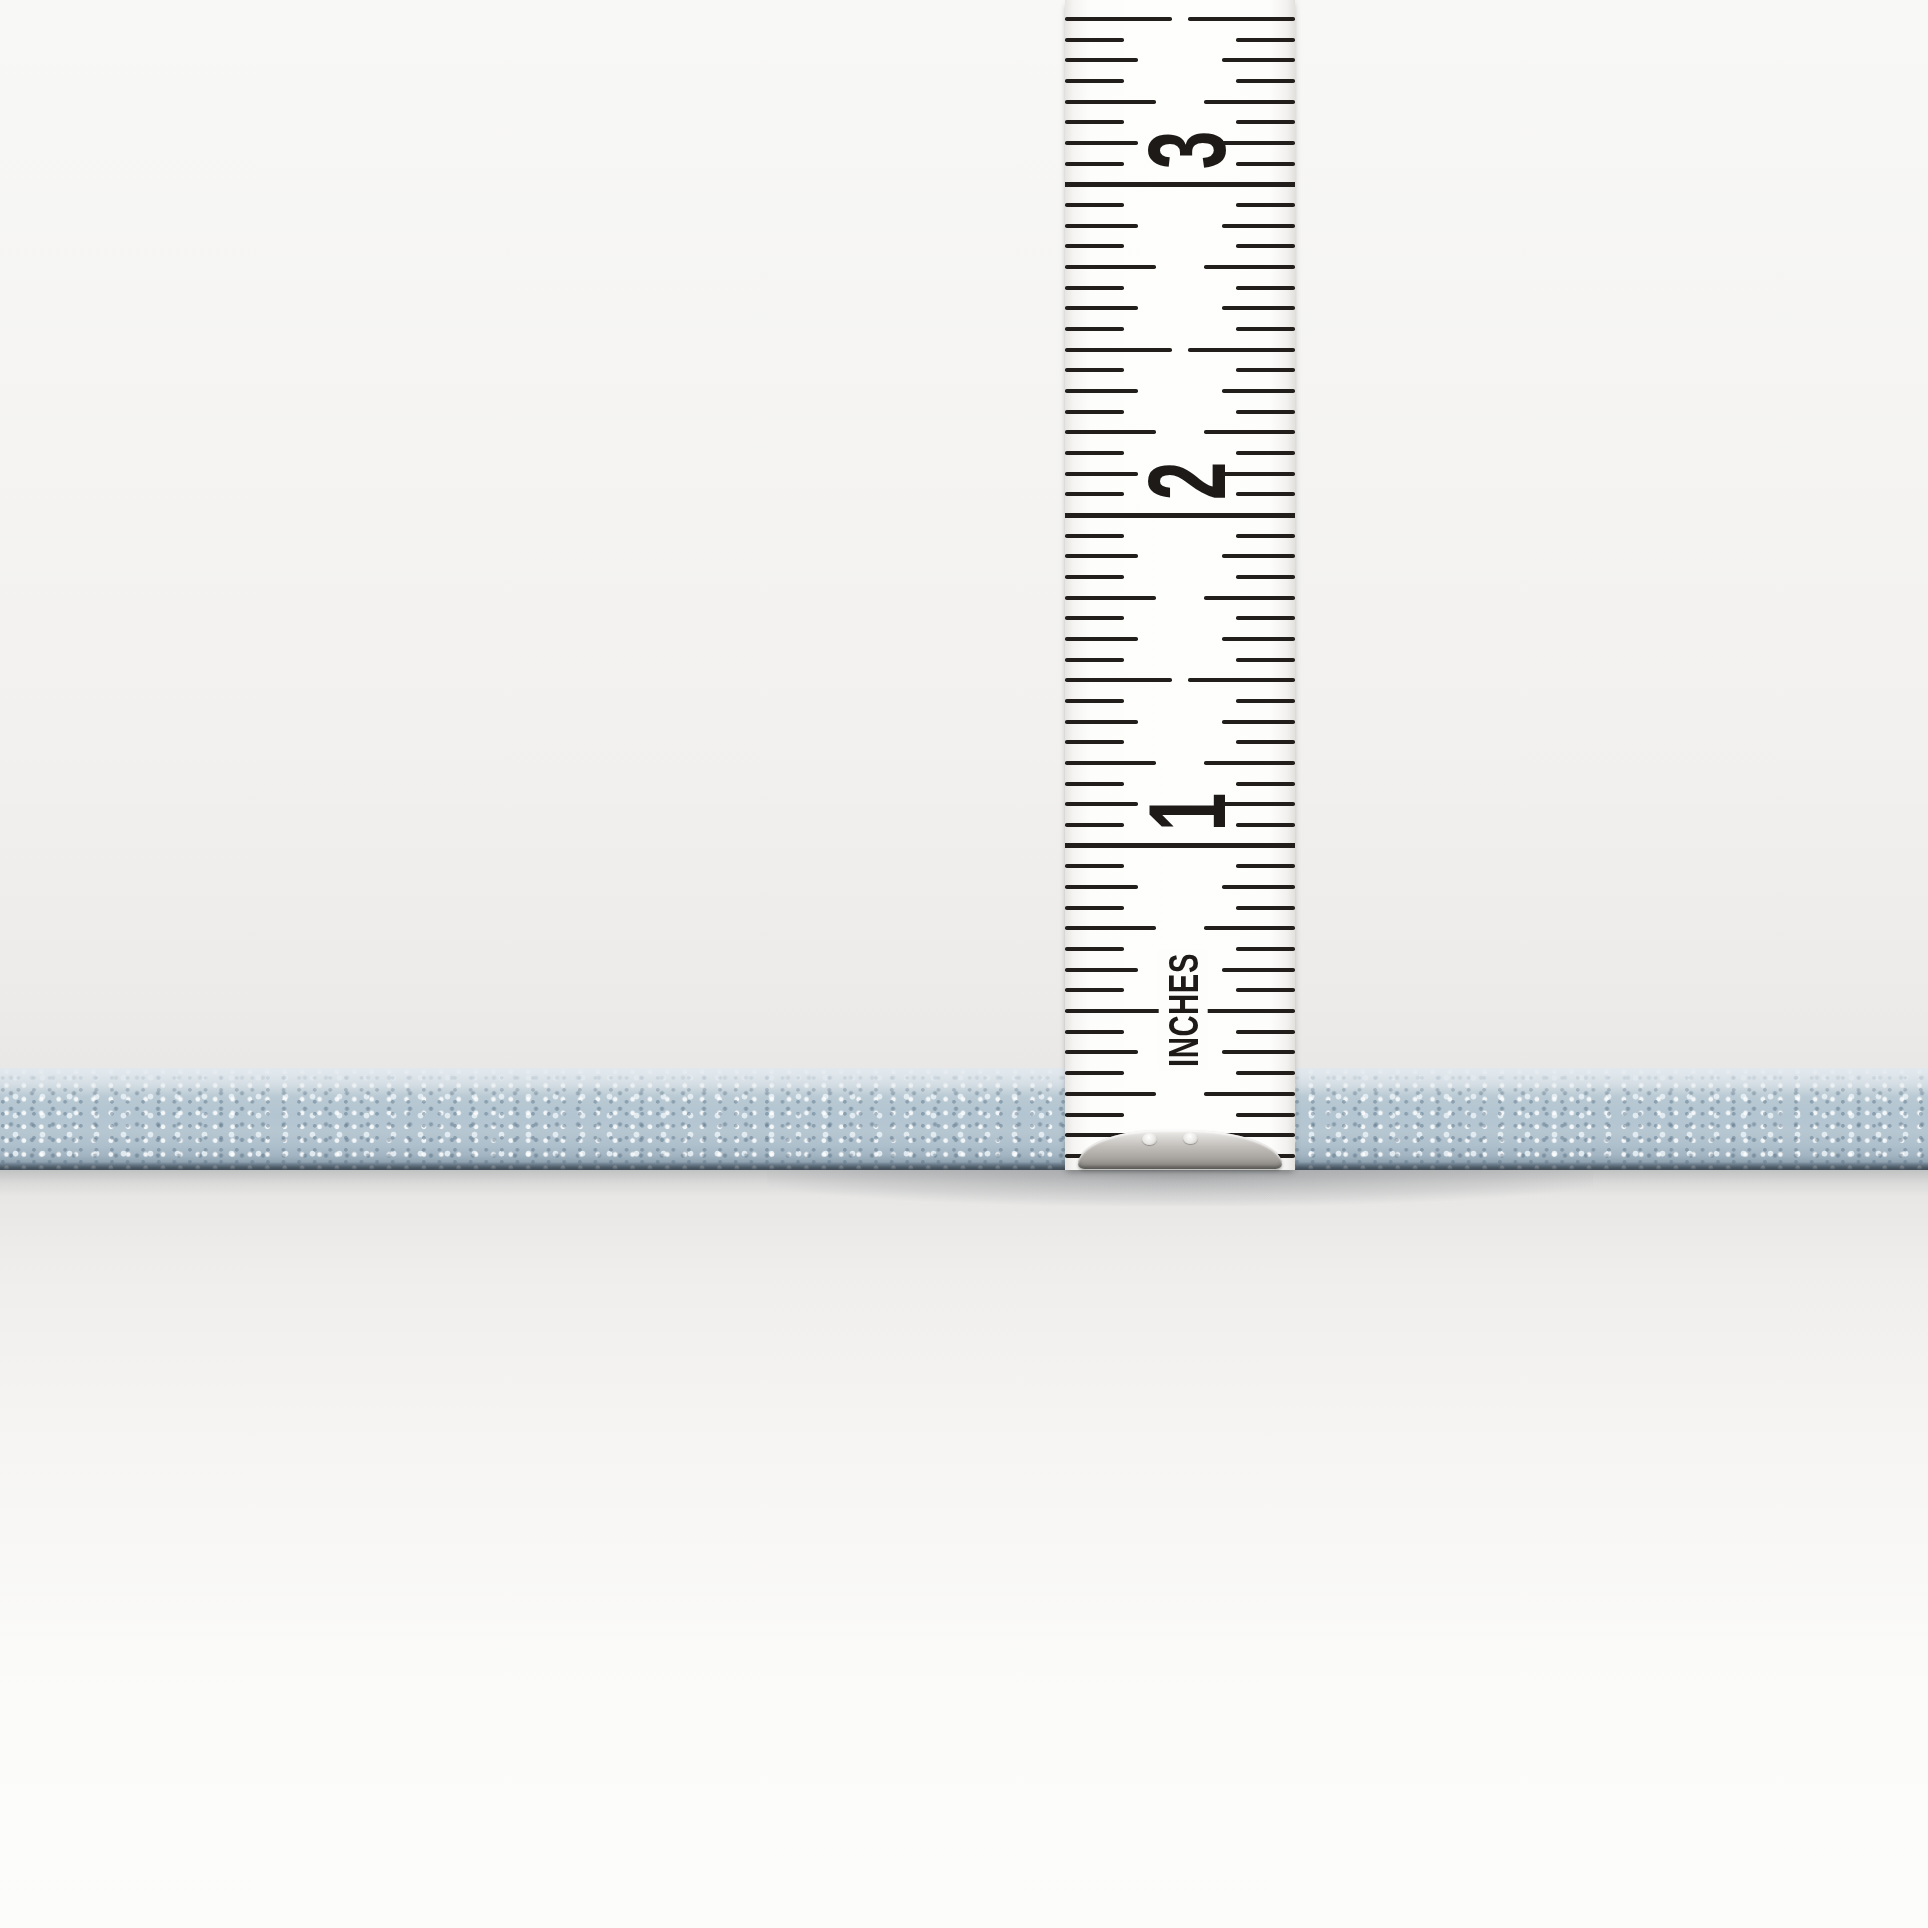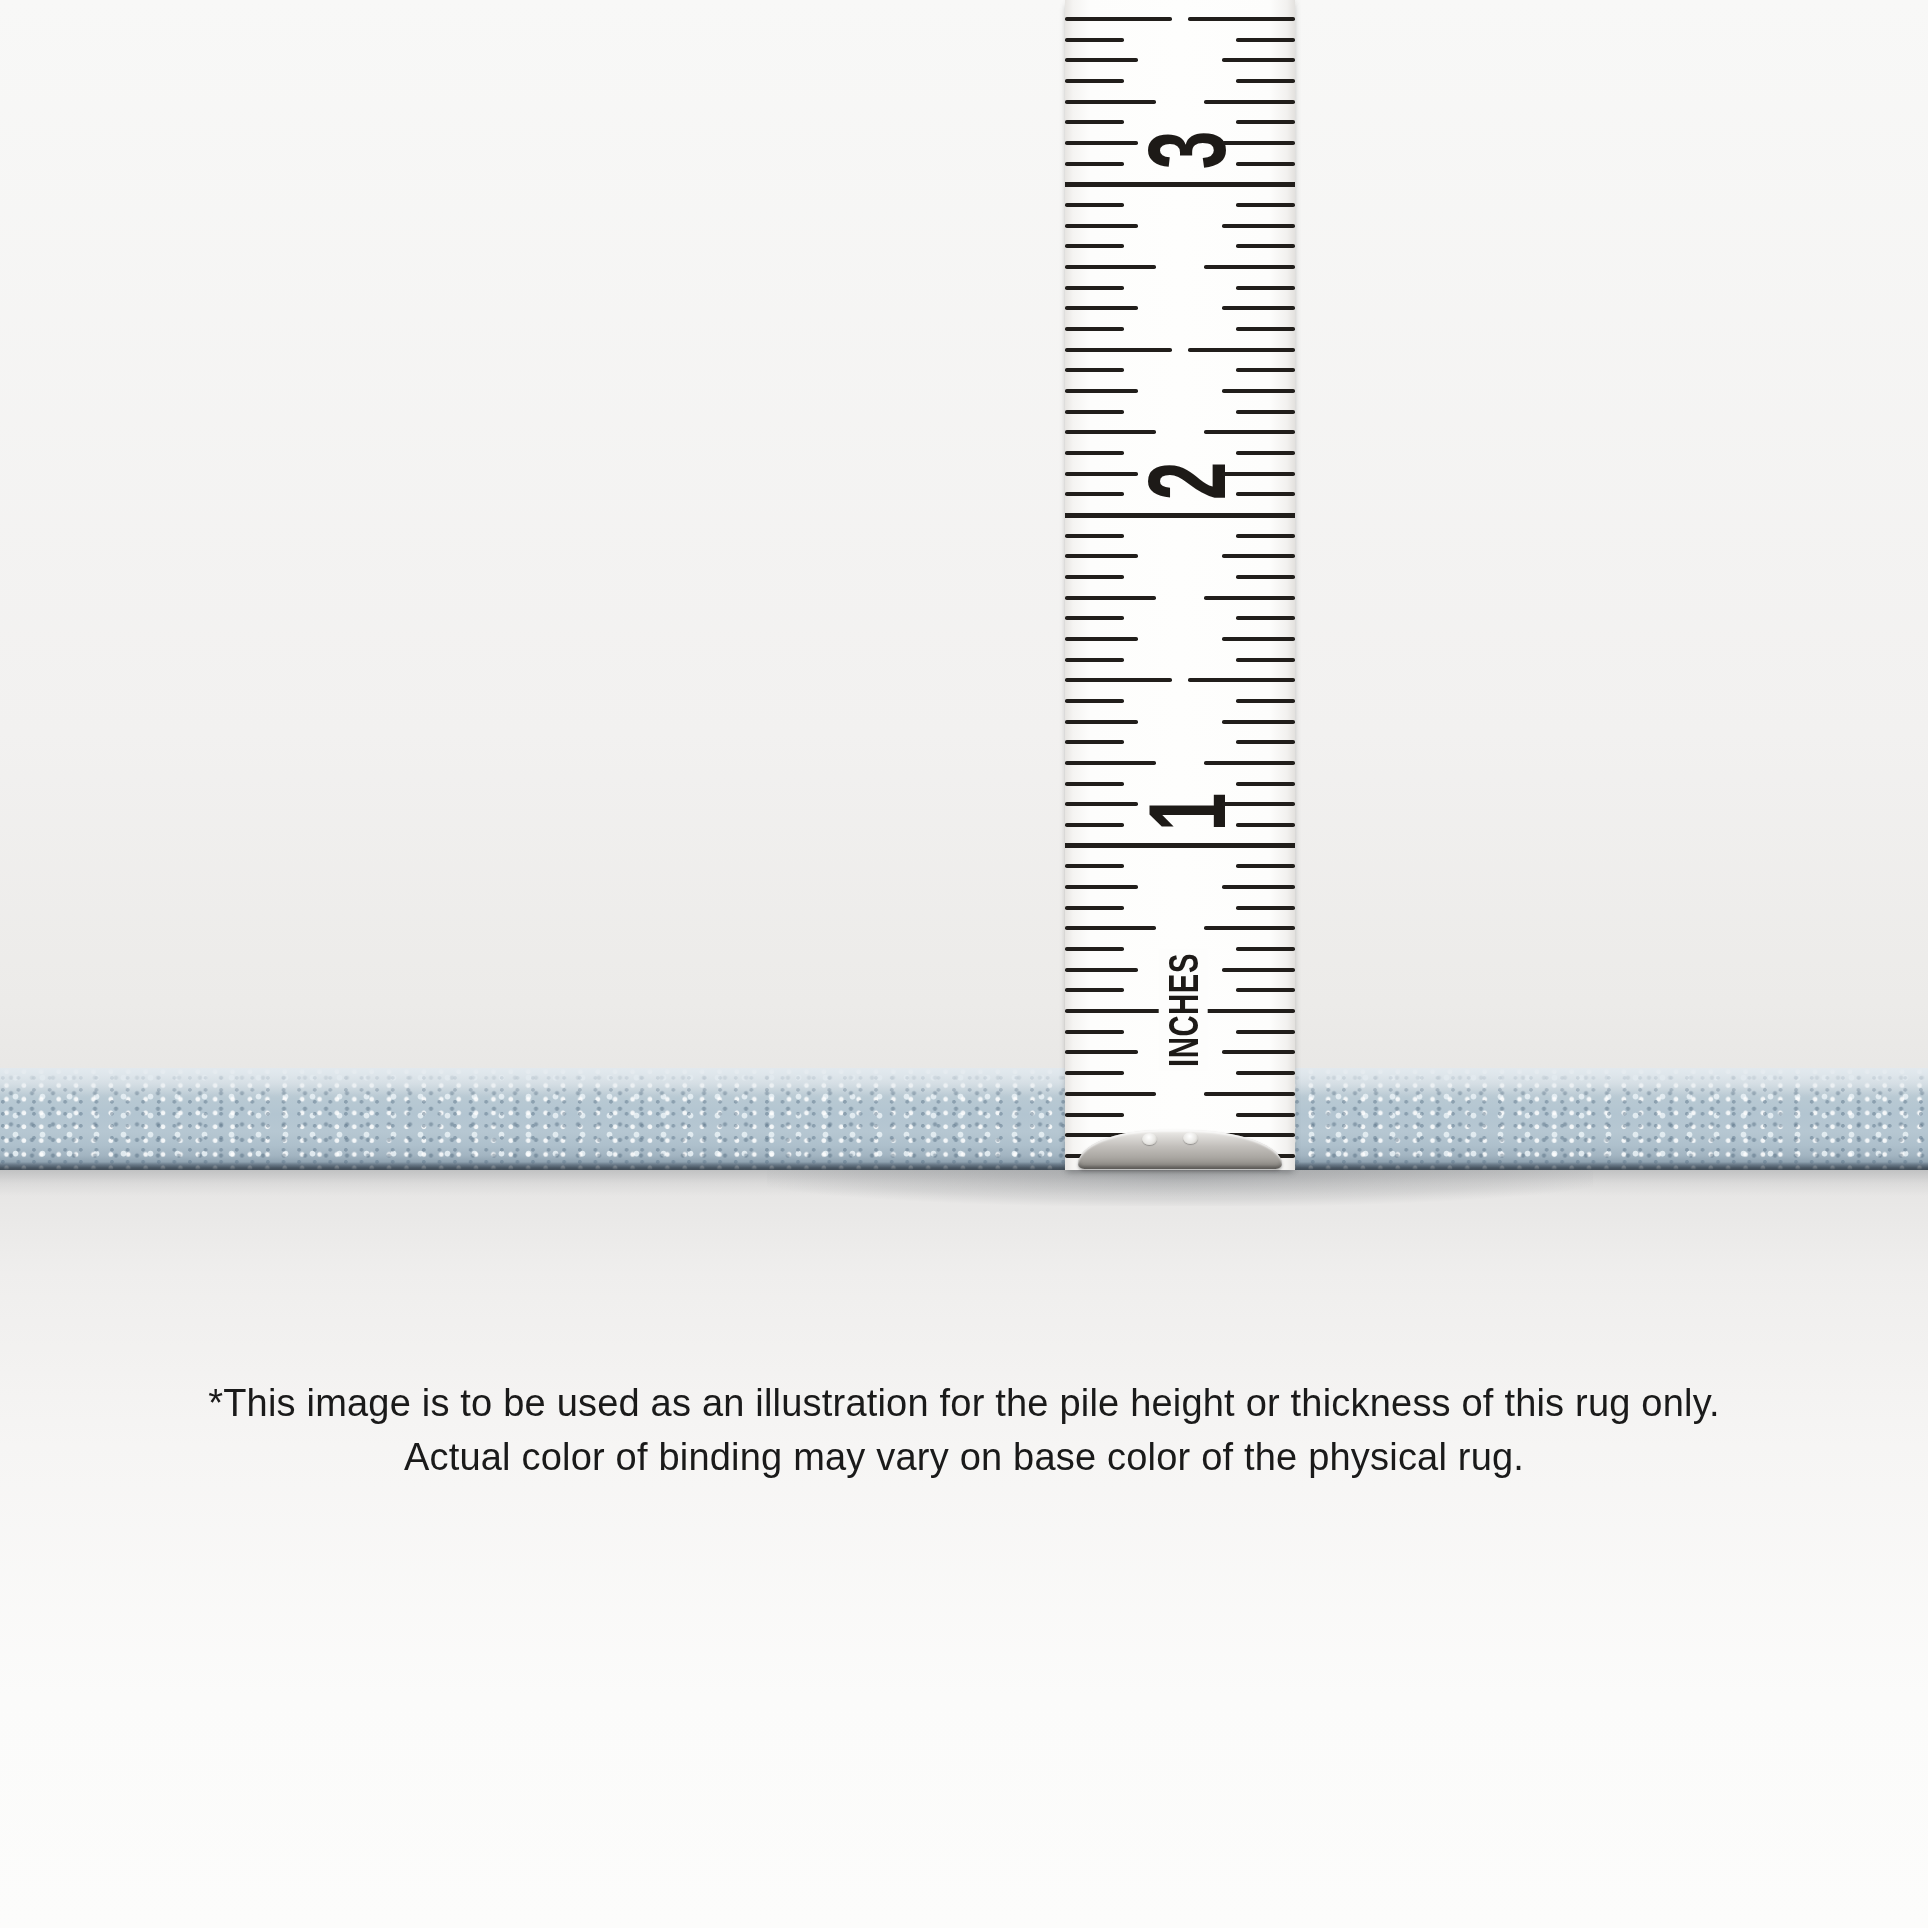--- a/index.html
+++ b/index.html
@@ -221,18 +221,14 @@
         <div class="tick left t2" style="top: 17px;"></div>
         <div class="tick right t2" style="top: 17px;"></div>
       </div>
     <div class="unit-label">INCHES</div>
     <div class="end-clip">
       <span class="rivet r1"></span>
       <span class="rivet r2"></span>
     </div>
   </div>
 
-  <div class="caption">
-    <p>*This image is to be used as an illustration for the pile height or thickness of this rug only.</p>
-    <p>Actual color of binding may vary on base color of the physical rug.</p>
-  </div>
 </div>
 
 
 </body></html>

